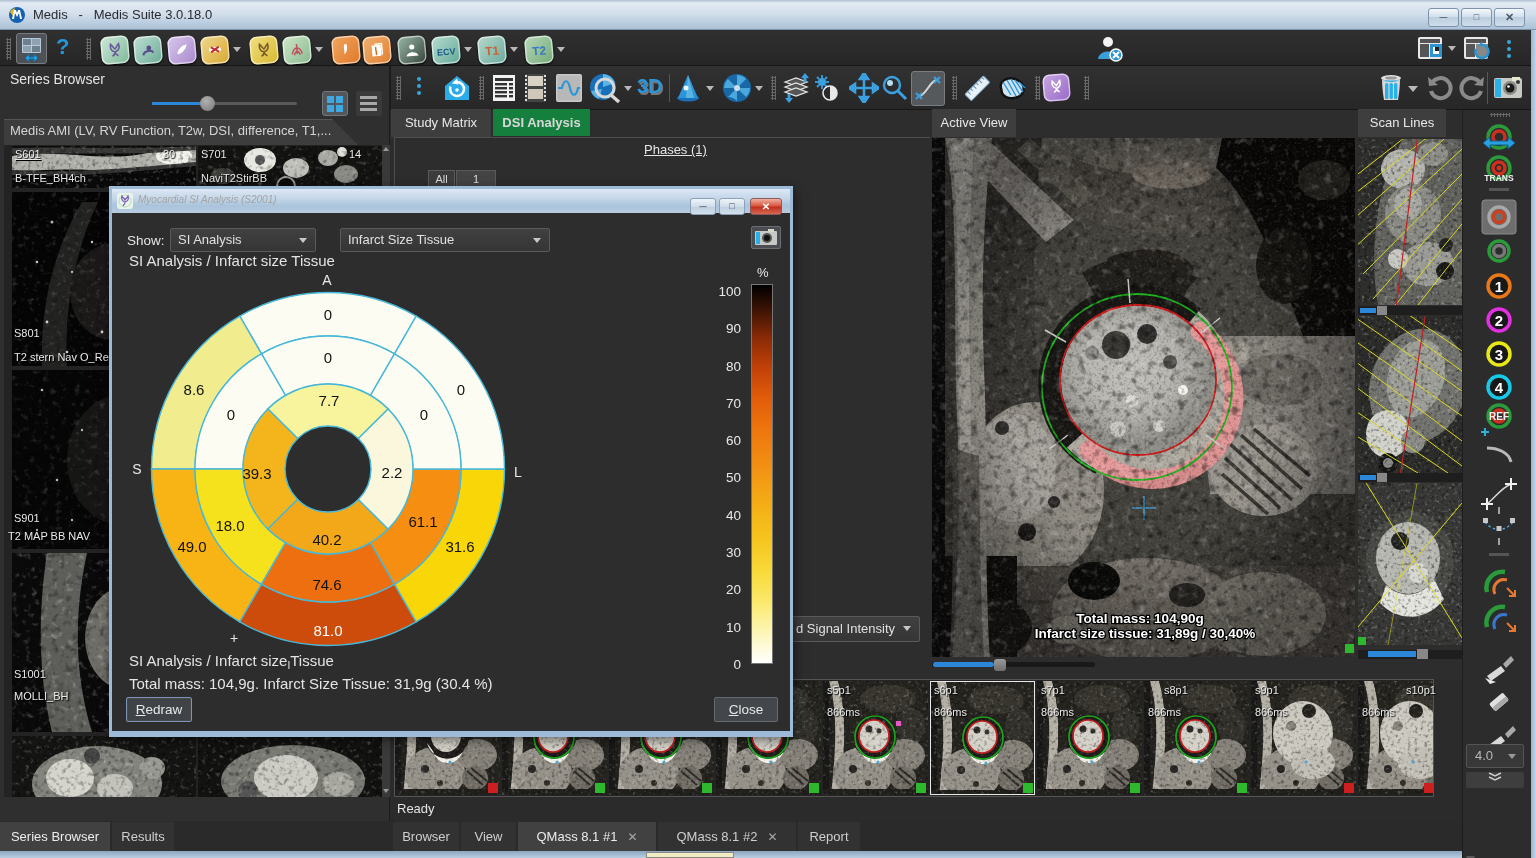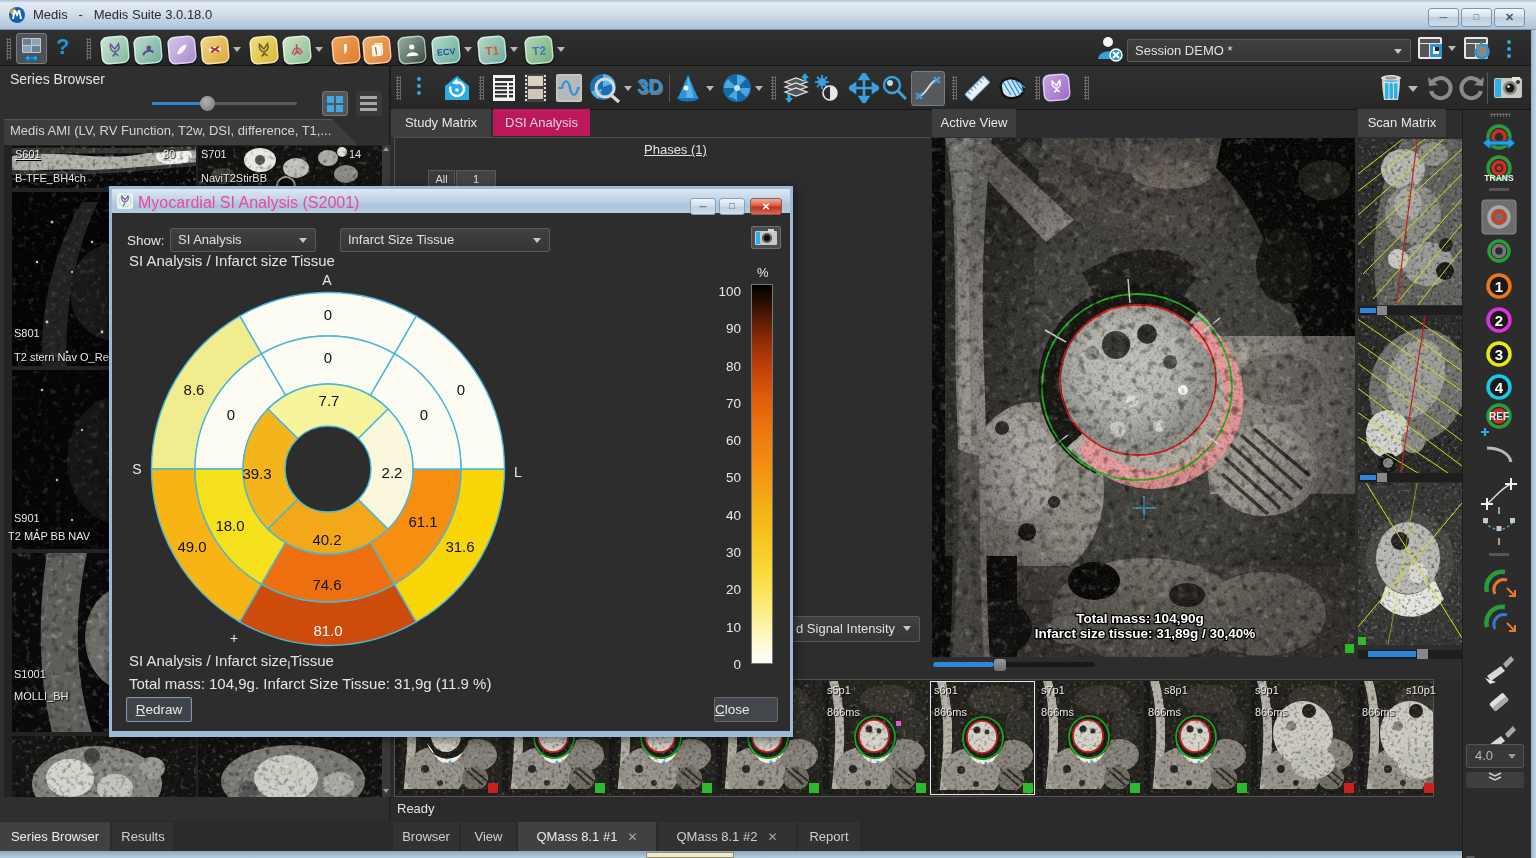--- a/index.html
+++ b/index.html
@@ -114,21 +114,20 @@
     <div class="abs" style="left:525px;top:36px;width:28px;height:28px;border-radius:7px;
  background:linear-gradient(135deg,#b8d8b8,#72aa78);transform:rotate(-5deg);box-shadow:inset 0 0 0 1.5px rgba(255,255,255,.55),0 1px 2px #000;
  text-align:center;"><span style="font-size:15px;font-weight:bold;line-height:28px;"><span style="font-size:12px;font-weight:bold;color:#3a7ac0;line-height:28px;">T2</span></span></div>
     <div class="abs" style="left:557px;top:47px;border-left:4px solid transparent;border-right:4px solid transparent;border-top:5px solid #b8b8b8;"></div>
     <svg class="abs" style="left:1094px;top:33px" width="30" height="30" viewBox="0 0 30 30">
 <circle cx="14" cy="9" r="5" fill="#f4f4f4"></circle>
 <path d="M4 26 C5 16 23 16 24 26 Z" fill="#3a9fd8"></path>
       <circle cx="22" cy="22" r="6" fill="#2a95d0" stroke="#fff" stroke-width="1.5"></circle>
 <path d="M19 19 l6 6 M25 19 l-6 6" stroke="#fff" stroke-width="2"></path>
     </svg>
-    <div class="combo" style="left:1127px;top:39px;width:284px;height:23px;">Session DEMO *</div>
     <svg class="abs" style="left:1416px;top:35px" width="28" height="27" viewBox="0 0 28 27">
 <rect x="2" y="2" width="24" height="22" rx="2" fill="#e8e8e8"></rect>
       <rect x="4" y="4" width="20" height="4" fill="#555"></rect>
 <rect x="4" y="9" width="9" height="13" fill="#555"></rect>
       <rect x="14" y="9" width="12" height="13" fill="#2a95d0"></rect>
 <rect x="17" y="12" width="6" height="7" fill="#fff"></rect>
       <rect x="19" y="12" width="4" height="4" fill="#222"></rect>
     </svg>
     <div class="abs" style="left:1448px;top:46px;border-left:4px solid transparent;border-right:4px solid transparent;border-top:5px solid #b8b8b8;"></div>
     <svg class="abs" style="left:1462px;top:35px" width="28" height="27" viewBox="0 0 28 27">
@@ -531,21 +530,21 @@
       <rect width="184" height="61" fill="#121210"></rect>
 <ellipse cx="95" cy="45" rx="72" ry="36" fill="#7a7a74"></ellipse>
 <ellipse cx="88" cy="42" rx="32" ry="23" fill="#ccccc4"></ellipse>
       <ellipse cx="140" cy="48" rx="16" ry="12" fill="#a8a8a0"></ellipse>
 <circle cx="50" cy="55" r="10" fill="#555"></circle>
 <rect width="100%" height="100%" filter="url(#L7d)" opacity="0.45"></rect>
       <rect width="100%" height="100%" filter="url(#L7l)" opacity="0.32"></rect>
     </svg>
     <div class="abs" style="left:391px;top:110px;width:539px;height:569px;background:#2d2d2d;"></div>
     <div class="tab" style="left:391px;top:109px;width:100px;height:28px;line-height:28px;background:#3e3e3e;color:#e8e8e8;">Study Matrix</div>
-    <div class="tab" style="left:493px;top:109px;width:97px;height:27px;line-height:27px;background:#be185d;">DSI Analysis</div>
+    <div class="tab" style="left:493px;top:109px;width:97px;height:27px;line-height:27px;background:#15803d;font-weight:bold;">DSI Analysis</div>
     <div class="abs" style="left:394px;top:137px;width:536px;height:1px;background:#4e4e4e;"></div>
     <div class="abs" style="left:394px;top:137px;width:1px;height:540px;background:#4e4e4e;"></div>
     <span class="abs txt" style="left:644px;top:142px;font-size:13px;text-decoration:underline;">Phases (1)</span>
     <div class="abs" style="left:428px;top:170px;width:27px;height:17px;background:#3c3c3c;border:1px solid #5a5a5a;color:#ddd;font-size:11px;text-align:center;line-height:16px;">All</div>
     <div class="abs" style="left:456px;top:170px;width:40px;height:17px;background:#444;border:1px solid #5a5a5a;color:#ddd;font-size:11px;text-align:center;line-height:16px;">1</div>
     <div class="combo" style="left:657px;top:616px;width:263px;height:26px;line-height:24px;">
       <span style="position:absolute;left:138px;top:0;">d Signal Intensity</span>
     </div>
     <div class="abs" style="left:394px;top:679px;width:1040px;height:118px;background:#242424;border:1px solid #555;"></div>
     <div class="abs" style="left:395px;top:681px;width:105px;height:114px;overflow:hidden;">
@@ -1097,21 +1096,21 @@
 <g fill="#ffffff" stroke="#000" stroke-width="2.5" paint-order="stroke" font-family="Liberation Sans,sans-serif" font-size="13.5" font-weight="bold" text-anchor="middle">
 <text x="208" y="485">Total mass: 104,90g</text>
 <text x="213" y="500">Infarct size tissue: 31,89g / 30,40%</text>
         </g>
 <rect x="413" y="506" width="9" height="9" fill="#2eb82e"></rect>
 </svg></div>
     <div class="abs" style="left:932px;top:662px;width:163px;height:5px;background:#191919;border-radius:3px;"></div>
     <div class="abs" style="left:933px;top:662px;width:61px;height:5px;background:#2d87d8;border-radius:3px;"></div>
     <div class="abs" style="left:994px;top:659px;width:12px;height:12px;background:linear-gradient(#9a9a9a,#6e6e6e);border-radius:3px;"></div>
     <div class="abs" style="left:1356px;top:110px;width:106px;height:569px;background:#2d2d2d;"></div>
-    <div class="tab" style="left:1358px;top:109px;width:88px;height:28px;line-height:28px;background:#3e3e3e;color:#e8e8e8;">Scan Matrix</div>
+    <div class="tab" style="left:1358px;top:109px;width:88px;height:28px;line-height:28px;background:#3e3e3e;color:#e8e8e8;">Scan Lines</div>
     <div class="abs" style="left:1358px;top:139px;width:104px;height:166px;overflow:hidden;background:#222;">
 <svg width="104" height="166" viewBox="0 0 104 166">
         <defs>
           <filter id="sc1d" x="0" y="0" width="100%" height="100%" color-interpolation-filters="sRGB">
 <feTurbulence type="fractalNoise" baseFrequency="0.3" numOctaves="2" seed="41"></feTurbulence>
 <feColorMatrix type="saturate" values="0"></feColorMatrix>
 <feColorMatrix type="matrix" values="0 0 0 0 0  0 0 0 0 0  0 0 0 0 0  -1.2 -1.2 -1.2 0 1.75"></feColorMatrix>
           </filter>
 <filter id="sc1l" x="0" y="0" width="100%" height="100%" color-interpolation-filters="sRGB">
 <feTurbulence type="fractalNoise" baseFrequency="0.3" numOctaves="2" seed="72"></feTurbulence>
@@ -1283,21 +1282,21 @@
         </g>
       </svg></div>
     <div class="abs" style="left:109px;top:186px;width:684px;height:551px;
  border:3px solid #9dbbd9;border-bottom-width:6px;background:#2d2d2d;box-shadow:2px 3px 10px rgba(0,0,0,.5);">
  <div class="abs" style="left:0;top:0;width:678px;height:24px;background:linear-gradient(#dce8f4 0%,#c4d6e8 40%,#aac4dc 70%,#b8cce0 100%);"></div>
  <svg class="abs" style="left:5px;top:4px" width="16" height="16" viewBox="0 0 16 16">
         <rect width="16" height="16" rx="3" fill="#e8f4e8"></rect>
         <path d="M8 2 a6 6 0 1 0 .1 0" fill="none" stroke="#b8dcc0" stroke-width="1"></path>
         <path d="M5 3 C4 6 5 8 8 9 C11 8 12 6 11 3 C10 5 9 5 8 7 C7 5 6 5 5 3 Z M8 9 C8 11 7 12 6 13" fill="none" stroke="#7a5ab8" stroke-width="1.2"></path>
       </svg>
- <span class="abs" style="left:26px;top:5px;font-size:16px;color:#ec4899;">Myocardial SI Analysis (S2001)</span>
+ <span class="abs" style="left:26px;top:5px;font-size:10px;color:#a3a3a3;font-style:italic;">Myocardial SI Analysis (S2001)</span>
  <div class="abs" style="left:578px;top:9px;width:26px;height:17px;border:1px solid #8ba1b9;border-radius:3px;background:linear-gradient(#f0f5fa,#cfdce9 50%,#bccedf 52%,#d5e1ec);text-align:center;line-height:15px;font-size:10px;color:#445;font-weight:bold;">─</div>
  <div class="abs" style="left:607px;top:9px;width:26px;height:17px;border:1px solid #8ba1b9;border-radius:3px;background:linear-gradient(#f0f5fa,#cfdce9 50%,#bccedf 52%,#d5e1ec);text-align:center;line-height:15px;font-size:9px;color:#445;font-weight:bold;">□</div>
  <div class="abs" style="left:638px;top:9px;width:32px;height:17px;border:1px solid #8b5a5a;border-radius:3px;background:linear-gradient(#f0b0a0,#d85840 45%,#c03020 55%,#d86850);text-align:center;line-height:15px;font-size:10px;color:#fff;font-weight:bold;">✕</div>
 
  <span class="abs" style="left:15px;top:44px;font-size:13.5px;color:#e4e4e4;">Show:</span>
  <div class="combo" style="left:58px;top:39px;width:146px;height:24px;line-height:22px;">SI Analysis</div>
  <div class="combo" style="left:228px;top:39px;width:210px;height:24px;line-height:22px;">Infarct Size Tissue</div>
  <div class="abs" style="left:639px;top:37px;width:30px;height:23px;background:#4a4e52;border:1px solid #6a6e72;border-radius:2px;">
   <svg width="28" height="21" viewBox="0 0 28 21" style="margin-top:0px">
           <rect x="3" y="4" width="22" height="14" rx="1" fill="#c8c8c4"></rect>
@@ -1354,16 +1353,16 @@
       <span class="abs" style="right:49px;top:207px;font-size:13.5px;color:#e8e8e8;">70</span>
       <span class="abs" style="right:49px;top:244px;font-size:13.5px;color:#e8e8e8;">60</span>
       <span class="abs" style="right:49px;top:281px;font-size:13.5px;color:#e8e8e8;">50</span>
       <span class="abs" style="right:49px;top:319px;font-size:13.5px;color:#e8e8e8;">40</span>
       <span class="abs" style="right:49px;top:356px;font-size:13.5px;color:#e8e8e8;">30</span>
       <span class="abs" style="right:49px;top:393px;font-size:13.5px;color:#e8e8e8;">20</span>
       <span class="abs" style="right:49px;top:431px;font-size:13.5px;color:#e8e8e8;">10</span>
       <span class="abs" style="right:49px;top:468px;font-size:13.5px;color:#e8e8e8;">0</span>
  <span class="abs" style="left:645px;top:76px;font-size:13px;color:#e8e8e8;">%</span>
  <span class="abs" style="left:17px;top:463px;font-size:15px;color:#e4e4e4;">SI Analysis / Infarct size<span style="font-size:10px;position:relative;top:3px;">I</span>Tissue</span>
- <span class="abs" style="left:17px;top:486px;font-size:15px;color:#e4e4e4;">Total mass: 104,9g. Infarct Size Tissue: 31,9g (11.9 %)</span>
+ <span class="abs" style="left:17px;top:486px;font-size:15px;color:#e4e4e4;">Total mass: 104,9g. Infarct Size Tissue: 31,9g (30.4 %)</span>
  <div class="abs" style="left:14px;top:508px;width:66px;height:25px;background:#3f4347;border:1px solid #7a96b4;box-shadow:0 0 0 1px #46484a inset;border-radius:2px;color:#e8e8e8;font-size:13.5px;text-align:center;line-height:23px;"><u>R</u>edraw</div>
- <div class="abs" style="left:602px;top:508px;width:64px;height:25px;background:#43474b;border:1px solid #666a6e;border-radius:2px;color:#e8e8e8;font-size:13.5px;line-height:23px;"><u>C</u>lose</div>
+ <div class="abs" style="left:602px;top:508px;width:64px;height:25px;background:#43474b;border:1px solid #666a6e;border-radius:2px;color:#e8e8e8;font-size:13.5px;text-align:center;line-height:23px;"><u>C</u>lose</div>
 </div>
   </div>
 </body></html>

